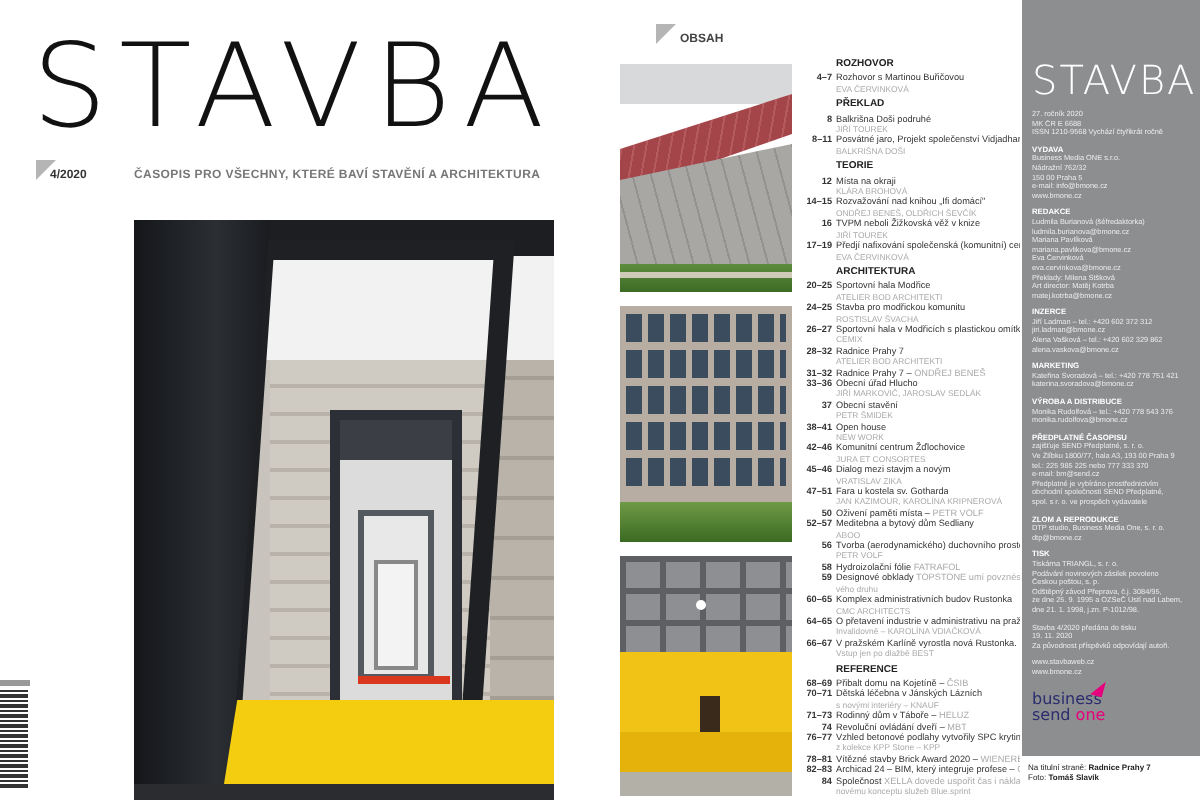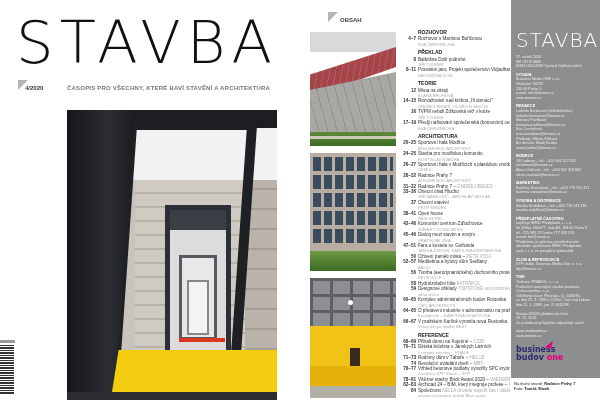--- a/index.html
+++ b/index.html
@@ -65,21 +65,21 @@
   .toc-title { color: #333; }
   .toc-author-inline { color: #aaa; }
   .toc-author { color: #aaa; padding-left: 18px; white-space: nowrap; font-size: 4.2px; }
 
   
   .impressum { position: absolute; left: 511px; top: 0; width: 89px; height: 378px; background: #8d8e90; color: #f0f0f0; padding: 6px 5px; font-size: 3.7px; line-height: 4.6px; }
   .imp-title { font-family: "DejaVu Sans", sans-serif; font-weight: 200; font-size: 20px; letter-spacing: 1px; color: #fff; margin-top: 24px; margin-bottom: 5px; line-height: 1; }
   .imp-block { margin-bottom: 4px; }
   .imp-head { font-weight: bold; color: #fff; font-size: 3.9px; }
   .imp-line { color: #ececec; white-space: nowrap; overflow: hidden; }
-  .logo { margin-top: 8px; position: relative; font-family: "DejaVu Sans", sans-serif; font-weight: bold; font-size: 8px; line-height: 8px; }
+  .logo { margin-top: 8px; position: relative; font-family: "DejaVu Sans", sans-serif; font-weight: normal; font-size: 8px; line-height: 8px; }
   .logo-l1 { color: #2a2d6e; }
   .logo-l2 { color: #2a2d6e; }
   .logo-one { color: #e6007e; text-align: right; }
   .logo-mark { position: absolute; left: 30px; top: -6px; width: 0; height: 0; border-bottom: 8px solid #e6007e; border-left: 6px solid transparent; transform: rotate(15deg); }
   .cover-credit { position: absolute; left: 514px; top: 381px; font-size: 4px; line-height: 5px; color: #222; }
   .cover-credit b { font-weight: bold; }
 </style>
 </head>
 <body>
 
@@ -386,19 +386,19 @@
         <div class="imp-line">Za původnost příspěvků odpovídají autoři.</div>
       </div>
       <div class="imp-block">
         <div class="imp-line">www.stavbaweb.cz</div>
         <div class="imp-line">www.bmone.cz</div>
       </div>
     </div>
   <div class="logo">
     <div class="logo-mark"></div>
     <div class="logo-l1">business</div>
-    <div><span class="logo-l2">budov</span> <span class="logo-one">one</span></div>
+    <div><span class="logo-l2">send</span> <span class="logo-one">one</span></div>
   </div>
 </div>
 <div class="cover-credit">
   <div><span>Na titulní straně: </span><b>Radnice Prahy 7</b></div>
   <div><span>Foto: </span><b>Tomáš Slavík</b></div>
 </div>
 
 </body></html>

